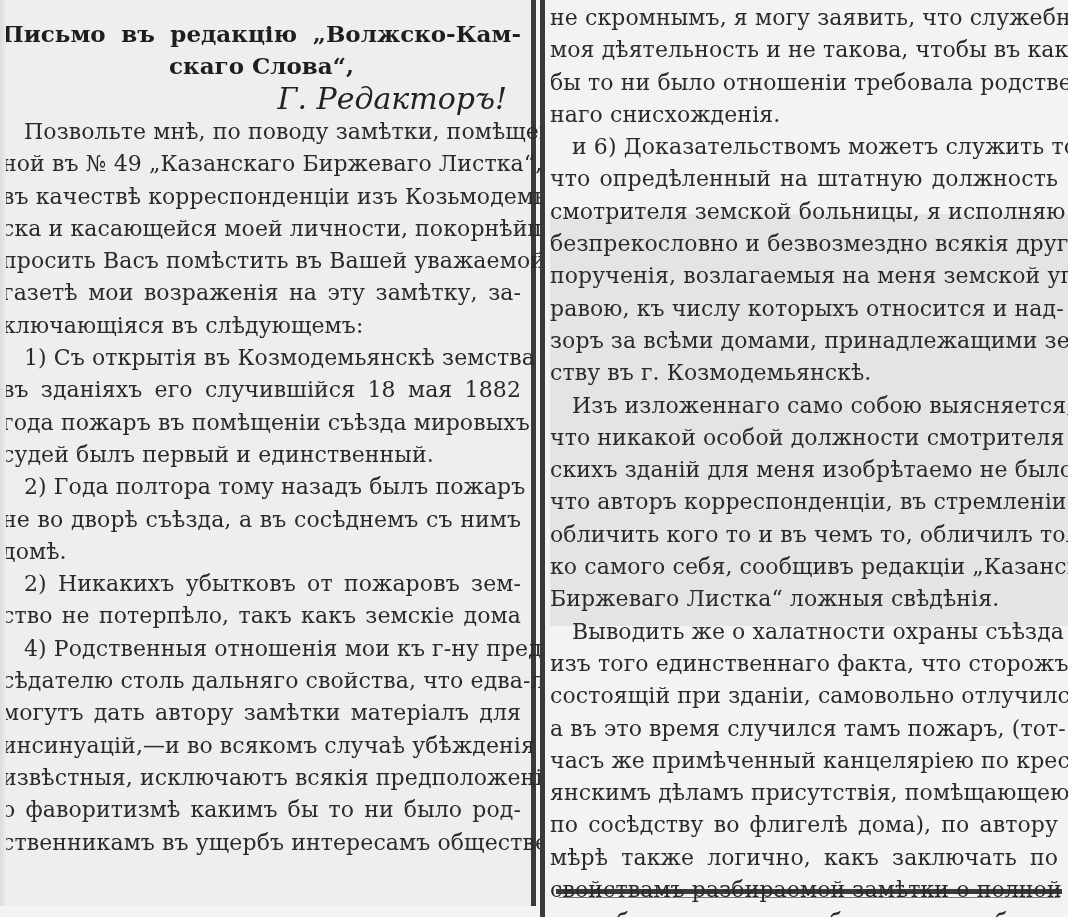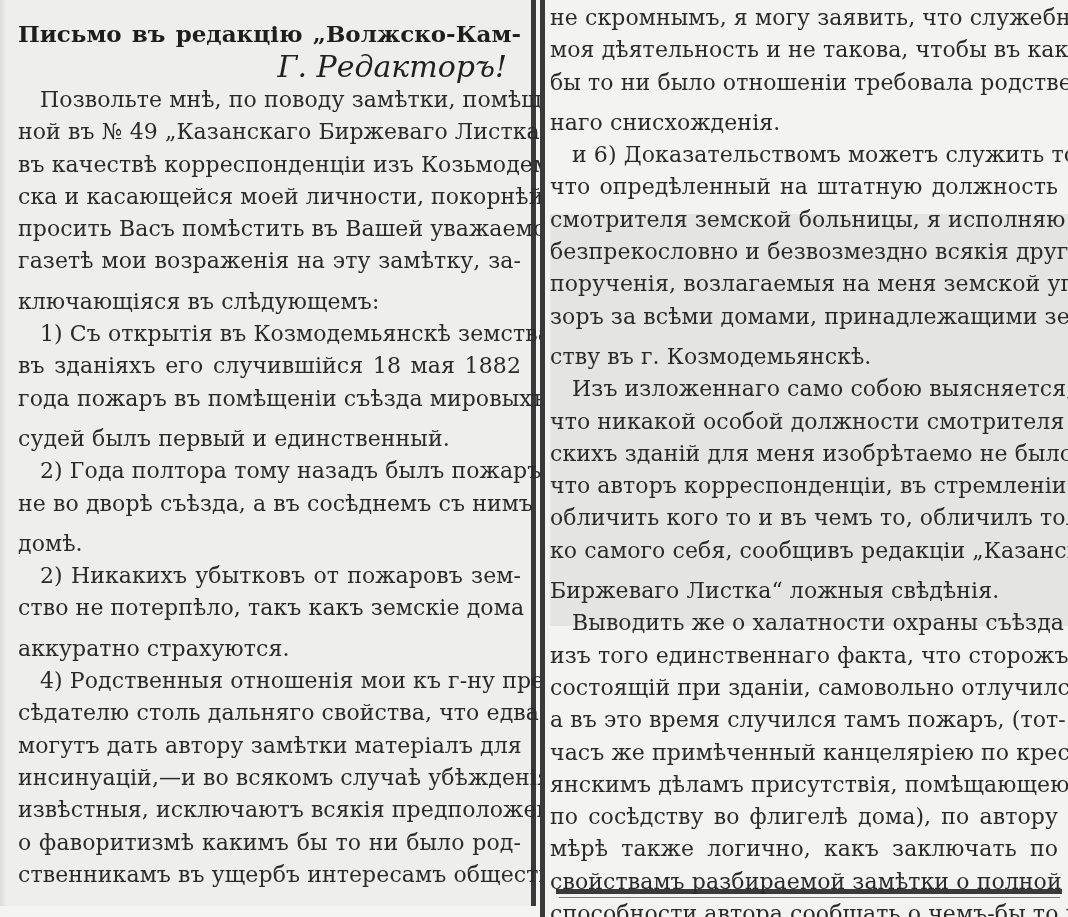--- a/index.html
+++ b/index.html
@@ -17,21 +17,21 @@
   }
   .col {
     position: absolute;
     top: 0;
     box-sizing: border-box;
   }
   .col-left {
     left: 0; width: 536px; height: 906px;
     background: #eeeeec;
     border-right: 5px solid #3a3a3a;
-    padding: 18px 10px 0 18px;
+    padding: 18px 10px 0 2px;
   }
   .left-edge {
     position: absolute; left: 0; top: 0; width: 6px; height: 906px;
     background: linear-gradient(to right, #dcdcdc, #ececea);
   }
   .col-right {
     left: 540px; width: 528px; height: 917px;
     padding: 2px 10px 0 5px;
     background: #f3f3f1;
     border-left: 5px solid #3a3a3a;
@@ -44,21 +44,21 @@
   .col-right .txt { position: relative; z-index: 1; }
   .line {
     font-size: 22px;
     line-height: 32.3px;
     white-space: nowrap;
     text-align: justify;
     text-align-last: justify;
     letter-spacing: 0.1px;
     display: block;
   }
-  .line.last { text-align-last: left; margin-top: 8px; }
+  .line.last { text-align-last: left; }
   .line.indent { padding-left: 22px; }
   .title {
     font-family: "DejaVu Serif", "Liberation Serif", serif;
     font-weight: bold;
     font-size: 23px;
     line-height: 32px;
     white-space: nowrap;
     text-align: justify;
     text-align-last: justify;
     color: #1e1e1e;
@@ -88,39 +88,39 @@
   }
 </style>
 </head>
 <body>
 
 <div class="page">
 
   <div class="col col-left">
     <div class="left-edge"></div>
     <div class="title">Письмо въ редакцію „Волжско-Кам-</div>
+    <div class="title center">скаго Слова“,</div>
     <div class="salutation">Г. Редакторъ!</div>
     <div id="left-body">
         <span class="line indent">Позвольте мнѣ, по поводу замѣтки, помѣщен-</span>
         <span class="line">ной въ № 49 „Казанскаго Биржеваго Листка“,</span>
         <span class="line">въ качествѣ корреспонденціи изъ Козьмодемьян-</span>
         <span class="line">ска и касающейся моей личности, покорнѣйше</span>
         <span class="line">просить Васъ помѣстить въ Вашей уважаемой</span>
         <span class="line">газетѣ мои возраженія на эту замѣтку, за-</span>
         <span class="line last">ключающіяся въ слѣдующемъ:</span>
         <span class="line indent">1) Съ открытія въ Козмодемьянскѣ земства</span>
         <span class="line">въ зданіяхъ его случившійся 18 мая 1882</span>
         <span class="line">года пожаръ въ помѣщеніи съѣзда мировыхъ</span>
         <span class="line last">судей былъ первый и единственный.</span>
         <span class="line indent">2) Года полтора тому назадъ былъ пожаръ</span>
         <span class="line">не во дворѣ съѣзда, а въ сосѣднемъ съ нимъ</span>
         <span class="line last">домѣ.</span>
         <span class="line indent">2) Никакихъ убытковъ от пожаровъ зем-</span>
         <span class="line">ство не потерпѣло, такъ какъ земскіе дома</span>
-        <span class="line last">аккуратно страхуются.</span>
         <span class="line indent">4) Родственныя отношенія мои къ г-ну пред-</span>
         <span class="line">сѣдателю столь дальняго свойства, что едва-ли</span>
         <span class="line">могутъ дать автору замѣтки матеріалъ для</span>
         <span class="line">инсинуацій,—и во всякомъ случаѣ убѣжденія</span>
         <span class="line">извѣстныя, исключаютъ всякія предположенія</span>
         <span class="line">о фаворитизмѣ какимъ бы то ни было род-</span>
         <span class="line">ственникамъ въ ущербъ интересамъ обществен-</span>
       </div>
   </div>
 
@@ -130,20 +130,21 @@
       <div id="right-body">
           <span class="line">не скромнымъ, я могу заявить, что служебная</span>
           <span class="line">моя дѣятельность и не такова, чтобы въ какомъ</span>
           <span class="line">бы то ни было отношеніи требовала родствен-</span>
           <span class="line last">наго снисхожденія.</span>
           <span class="line indent">и 6) Доказательствомъ можетъ служить то,</span>
           <span class="line">что опредѣленный на штатную должность</span>
           <span class="line">смотрителя земской больницы, я исполняю</span>
           <span class="line">безпрекословно и безвозмездно всякія другія</span>
           <span class="line">порученія, возлагаемыя на меня земской уп-</span>
+          <span class="line">равою, къ числу которыхъ относится и над-</span>
           <span class="line">зоръ за всѣми домами, принадлежащими зем-</span>
           <span class="line last">ству въ г. Козмодемьянскѣ.</span>
           <span class="line indent">Изъ изложеннаго само собою выясняется,</span>
           <span class="line">что никакой особой должности смотрителя зем-</span>
           <span class="line">скихъ зданій для меня изобрѣтаемо не было и</span>
           <span class="line">что авторъ корреспонденціи, въ стремленіи</span>
           <span class="line">обличить кого то и въ чемъ то, обличилъ толь-</span>
           <span class="line">ко самого себя, сообщивъ редакціи „Казанскаго</span>
           <span class="line last">Биржеваго Листка“ ложныя свѣдѣнія.</span>
           <span class="line indent">Выводить же о халатности охраны съѣзда</span>

